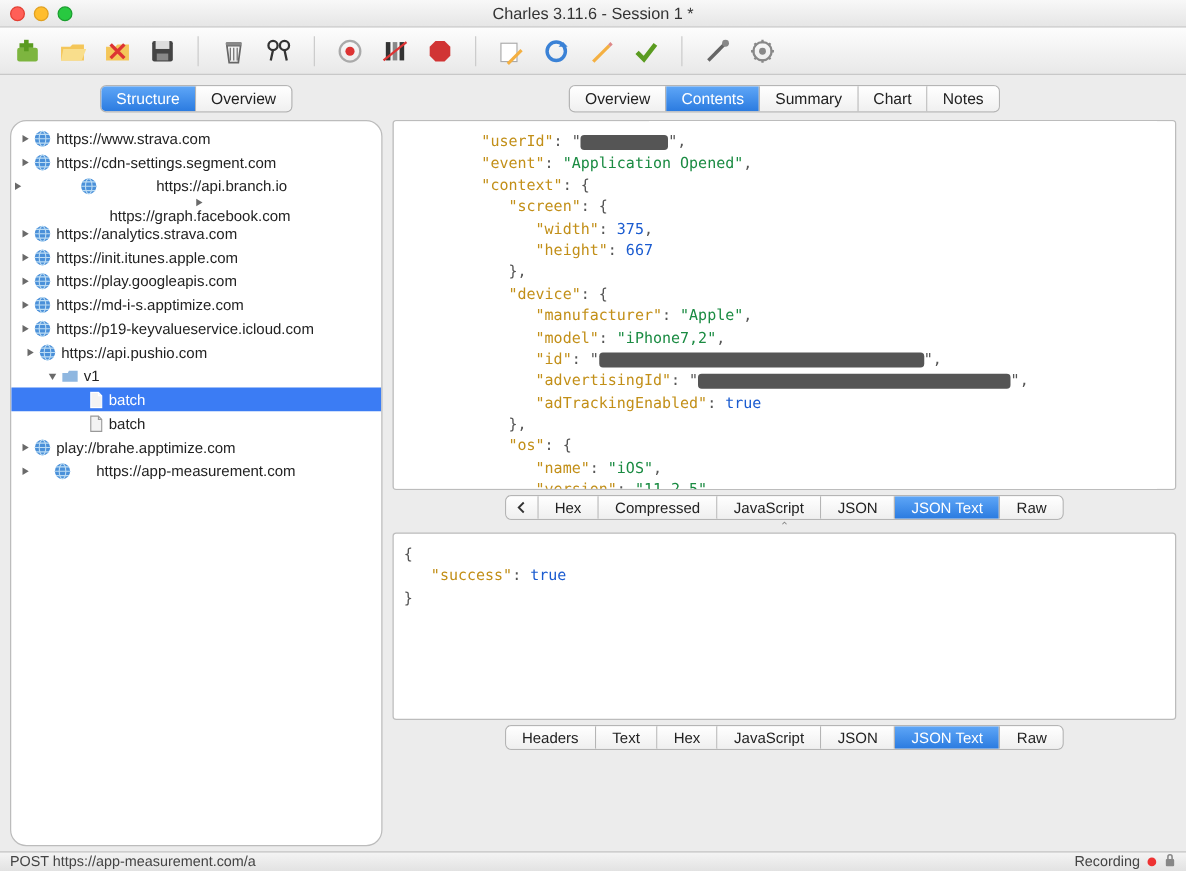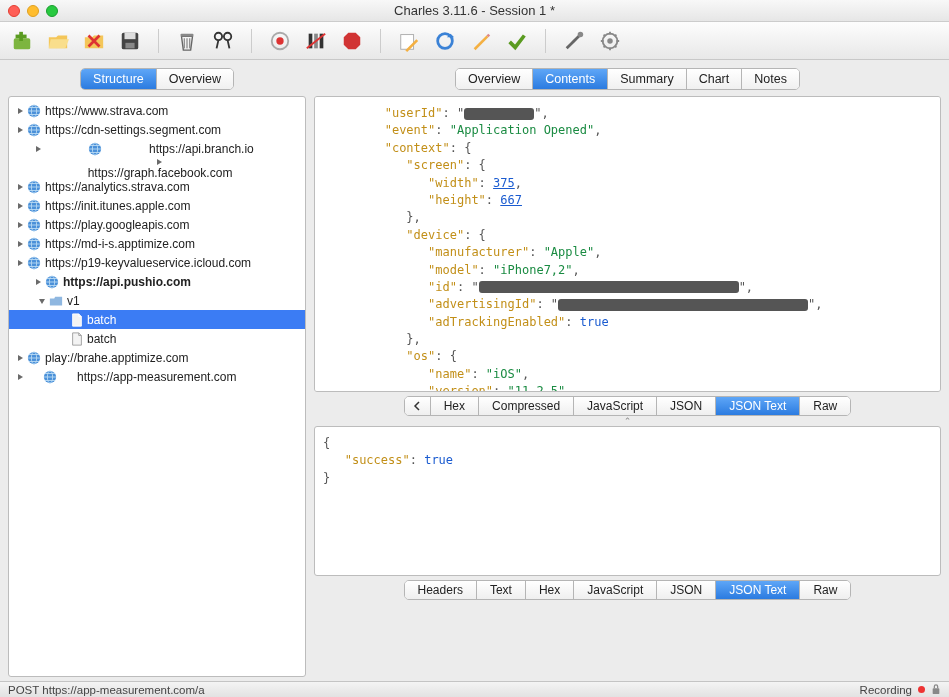--- a/index.html
+++ b/index.html
@@ -47,35 +47,35 @@
   .main { flex:1; display:flex; padding: 8px 8px 4px 8px; gap:8px; overflow:hidden;}
   .left-pane { width: 298px; display:flex; flex-direction:column; }
   .right-pane { flex:1; display:flex; flex-direction:column; }
   
   .seg-wrap { display:flex; justify-content:center; margin-bottom:6px; }
   .seg { display:flex; border:1px solid #b5b5b5; border-radius:5px; overflow:hidden; background:#fafafa; }
   .seg .seg-item { padding:3px 12px; font-size:12.5px; border-right:1px solid #b5b5b5; cursor:pointer; background:linear-gradient(#fff,#f0f0f0); }
   .seg .seg-item:last-child { border-right:none; }
   .seg .seg-item.active { background:linear-gradient(#5ea6f7,#2b7be0); color:#fff; }
   
-  .tree-box { flex:1; background:#fff; border:1px solid #bcbcbc; border-radius:3px; overflow:auto; padding:4px 0;}
+  .tree-box { flex:1; background:#fff; border:1px solid #bcbcbc; border-radius:13px; overflow:auto; padding:4px 0;}
   .tree-row { display:flex; align-items:center; height:19px; padding-left:6px; cursor:pointer; white-space:nowrap;}
   .tree-row.selected { background:#3b7cf4; color:#fff; }
   .disclosure { width:10px; height:10px; margin-right:2px; display:inline-flex; align-items:center; justify-content:center;}
   .disclosure svg { width:8px; height:8px; }
   .globe { width:14px; height:14px; margin-right:4px; }
   .folder { width:14px; height:14px; margin-right:4px; }
   .file { width:12px; height:14px; margin-right:4px; }
   
   .content-box { background:#fff; border:1px solid #bcbcbc; border-radius:3px; padding:8px; font-family: Menlo, Monaco, monospace; font-size:12px; line-height:1.45; overflow:auto; position:relative;}
   .request-box { height: 296px; margin-bottom:4px;}
   .response-box { height: 150px; margin-bottom:4px;}
   .json .k { color:#c28f18; }
   .json .s { color:#1a8b42; }
-  .json .n { color:#1a5bd0;text-decoration:underline; }
+  .json .n { color:#1a5bd0; }
   .json .b { color:#1a5bd0; }
   .json .p { color:#555; }
   .redact { display:inline-block; background:#555; border-radius:3px; height:12px; vertical-align:middle; }
   
   .sub-seg-wrap { display:flex; justify-content:center; }
   .sub-seg { display:flex; border:1px solid #b5b5b5; border-radius:5px; overflow:hidden; background:#fafafa; }
   .sub-seg .seg-item { padding:2px 13px; font-size:12px; border-right:1px solid #b5b5b5; cursor:pointer; background:linear-gradient(#fff,#efefef);}
   .sub-seg .seg-item:last-child { border-right:none; }
   .sub-seg .seg-item.active { background:linear-gradient(#5ea6f7,#2b7be0); color:#fff; }
   .back-arrow { width:26px; display:flex; align-items:center; justify-content:center; border-right:1px solid #b5b5b5; cursor:pointer; background:linear-gradient(#fff,#efefef);}
@@ -231,21 +231,21 @@
               <path d="M2 1 L7 4 L2 7 Z" fill="#6a6a6a"></path>
             </svg>
           </span>
           <svg class="globe" viewBox="0 0 16 16">
             <circle cx="8" cy="8" r="7" fill="#4a90d9"></circle>
             <ellipse cx="8" cy="8" rx="3" ry="7" fill="none" stroke="#bcdcf4" stroke-width="1"></ellipse>
             <path d="M1 8 L15 8 M2 4 L14 4 M2 12 L14 12" stroke="#bcdcf4" stroke-width="1"></path>
           </svg>
           <span>https://cdn-settings.segment.com</span>
         </div>
-        <div class="tree-row" style="padding-left: 24px; gap: 43px;">
+        <div class="tree-row" style="padding-left: 0; gap: 43px;">
           <span class="disclosure">
             <svg viewBox="0 0 8 8">
               <path d="M2 1 L7 4 L2 7 Z" fill="#6a6a6a"></path>
             </svg>
           </span>
           <svg class="globe" viewBox="0 0 16 16">
             <circle cx="8" cy="8" r="7" fill="#4a90d9"></circle>
             <ellipse cx="8" cy="8" rx="3" ry="7" fill="none" stroke="#bcdcf4" stroke-width="1"></ellipse>
             <path d="M1 8 L15 8 M2 4 L14 4 M2 12 L14 12" stroke="#bcdcf4" stroke-width="1"></path>
           </svg>
@@ -322,21 +322,21 @@
               <path d="M2 1 L7 4 L2 7 Z" fill="#6a6a6a"></path>
             </svg>
           </span>
           <svg class="globe" viewBox="0 0 16 16">
             <circle cx="8" cy="8" r="7" fill="#4a90d9"></circle>
             <ellipse cx="8" cy="8" rx="3" ry="7" fill="none" stroke="#bcdcf4" stroke-width="1"></ellipse>
             <path d="M1 8 L15 8 M2 4 L14 4 M2 12 L14 12" stroke="#bcdcf4" stroke-width="1"></path>
           </svg>
           <span>https://p19-keyvalueservice.icloud.com</span>
         </div>
-        <div class="tree-row" style="padding-left: 24px; font-weight: bold;">
+        <div class="tree-row" style="padding-left: 10px;">
           <span class="disclosure">
             <svg viewBox="0 0 8 8">
               <path d="M2 1 L7 4 L2 7 Z" fill="#6a6a6a"></path>
             </svg>
           </span>
           <svg class="globe" viewBox="0 0 16 16">
             <circle cx="8" cy="8" r="7" fill="#4a90d9"></circle>
             <ellipse cx="8" cy="8" rx="3" ry="7" fill="none" stroke="#bcdcf4" stroke-width="1"></ellipse>
             <path d="M1 8 L15 8 M2 4 L14 4 M2 12 L14 12" stroke="#bcdcf4" stroke-width="1"></path>
           </svg>

